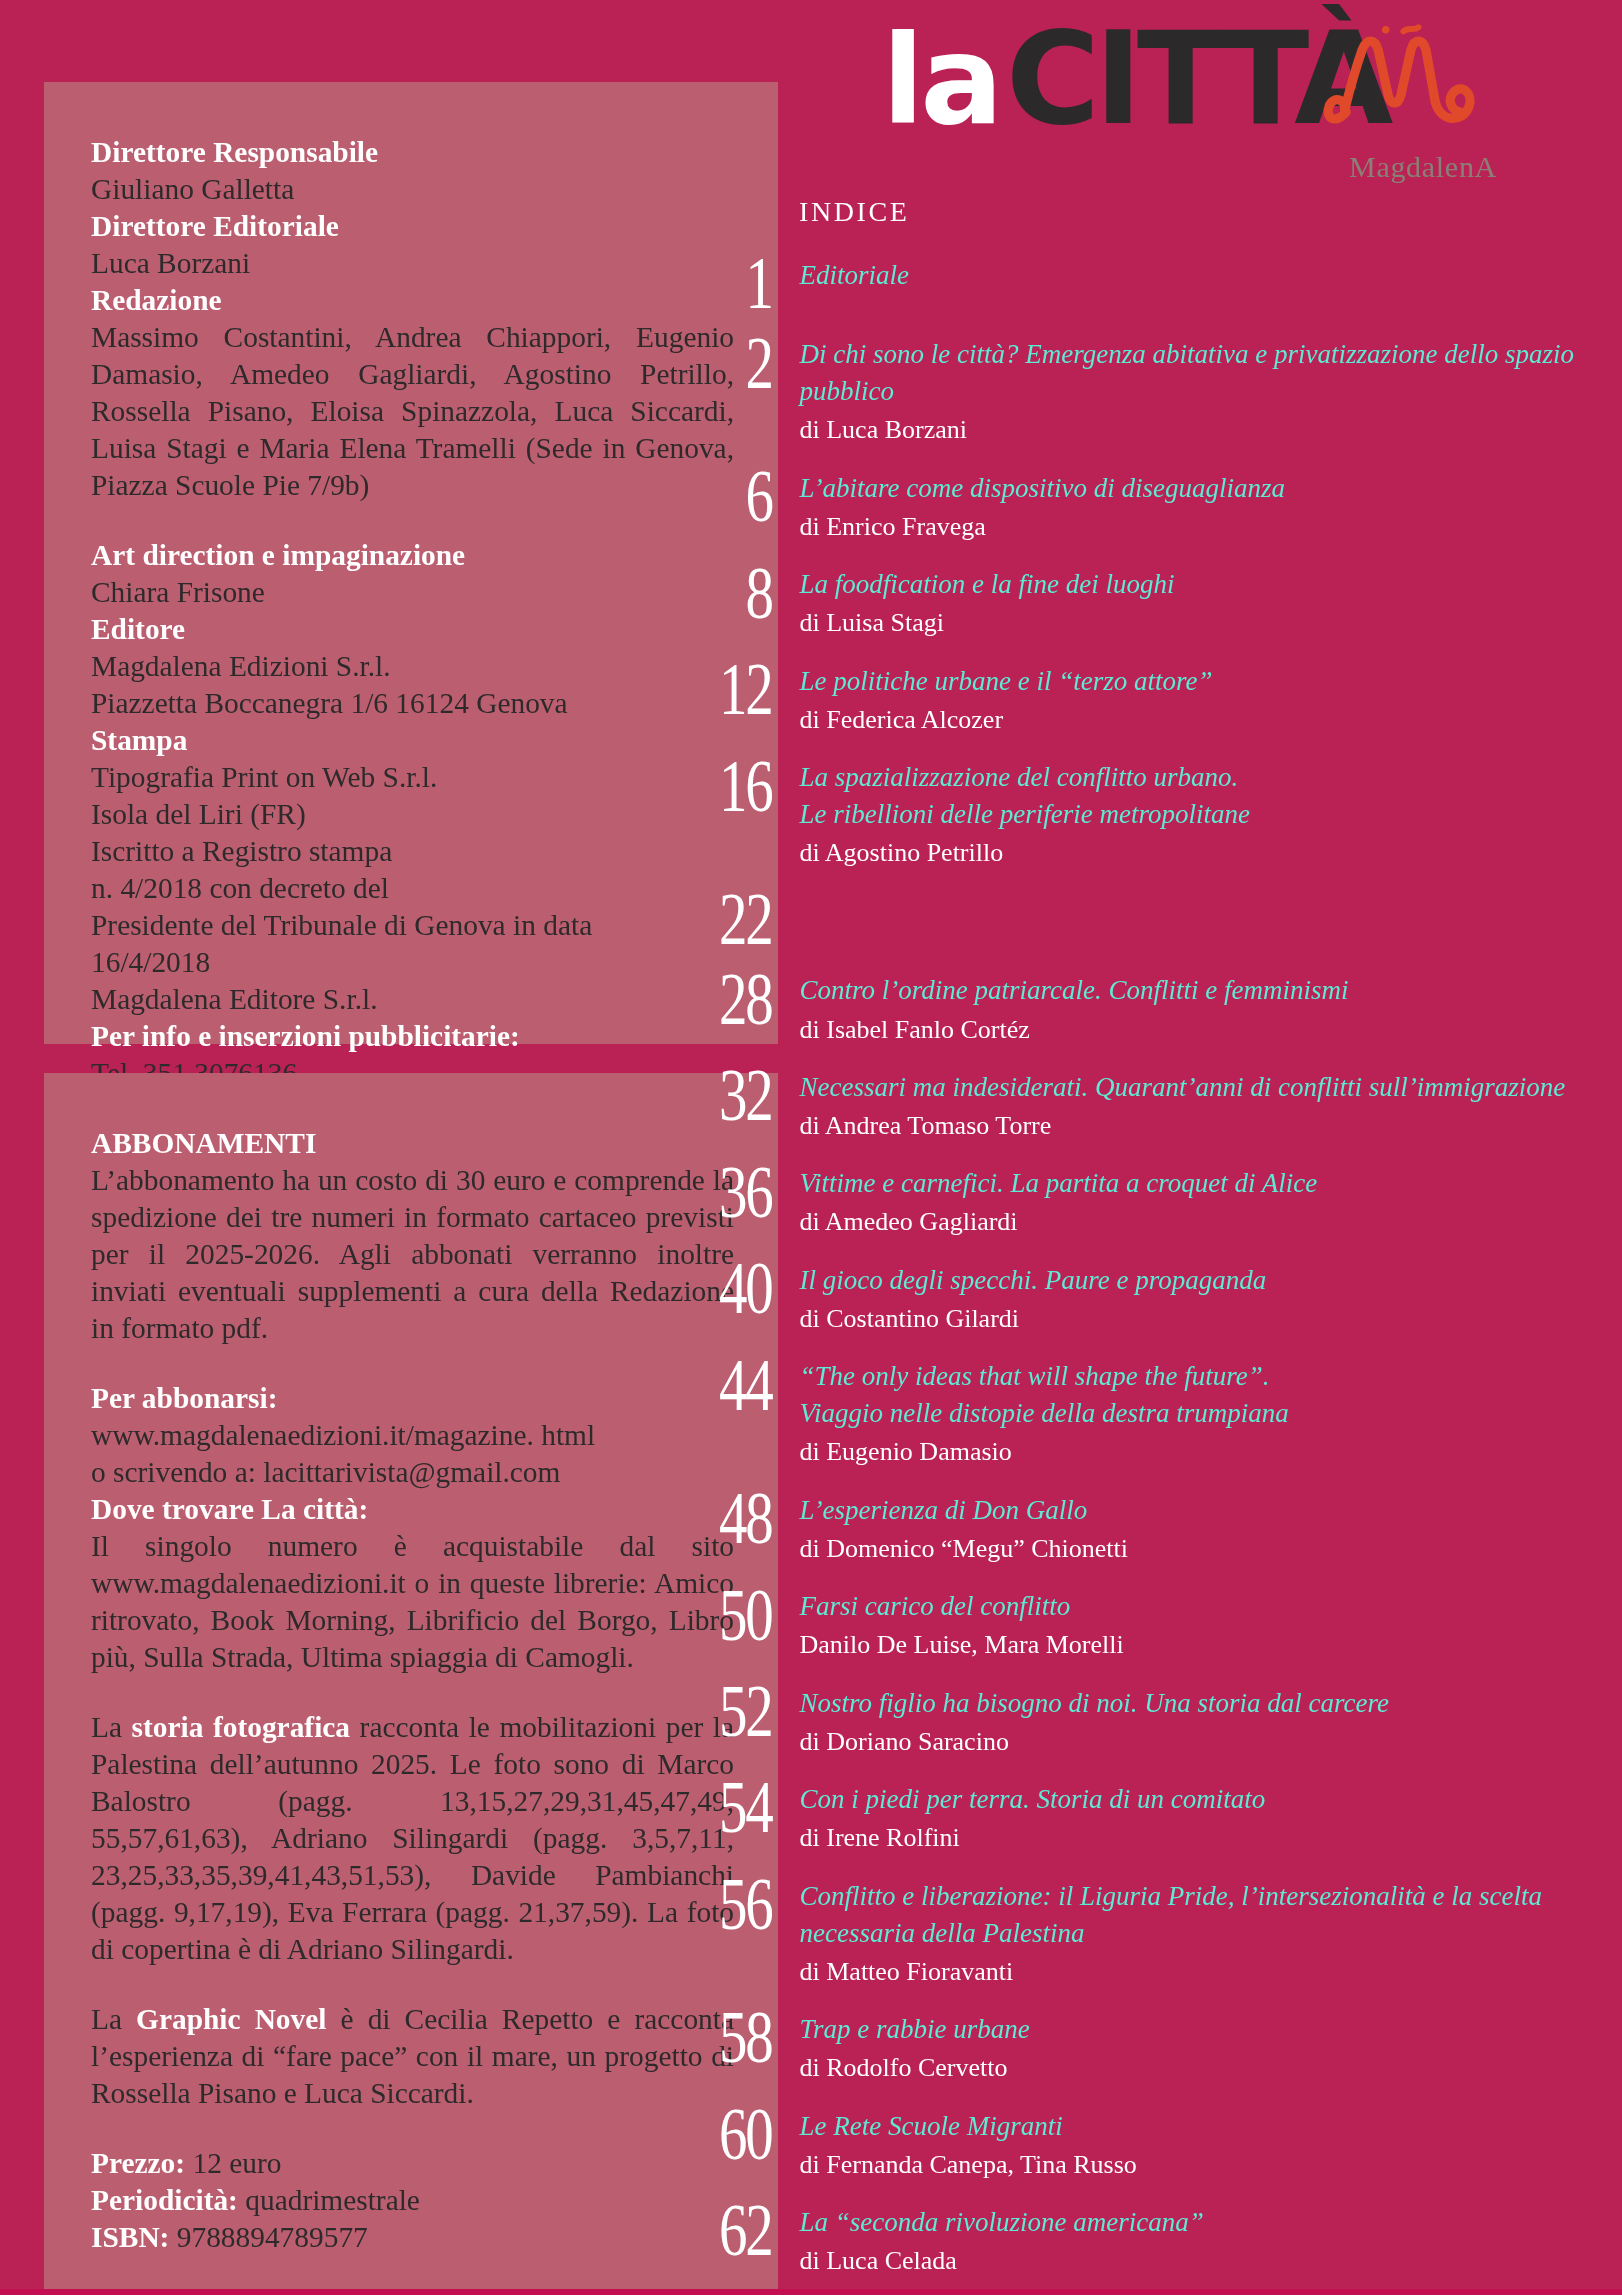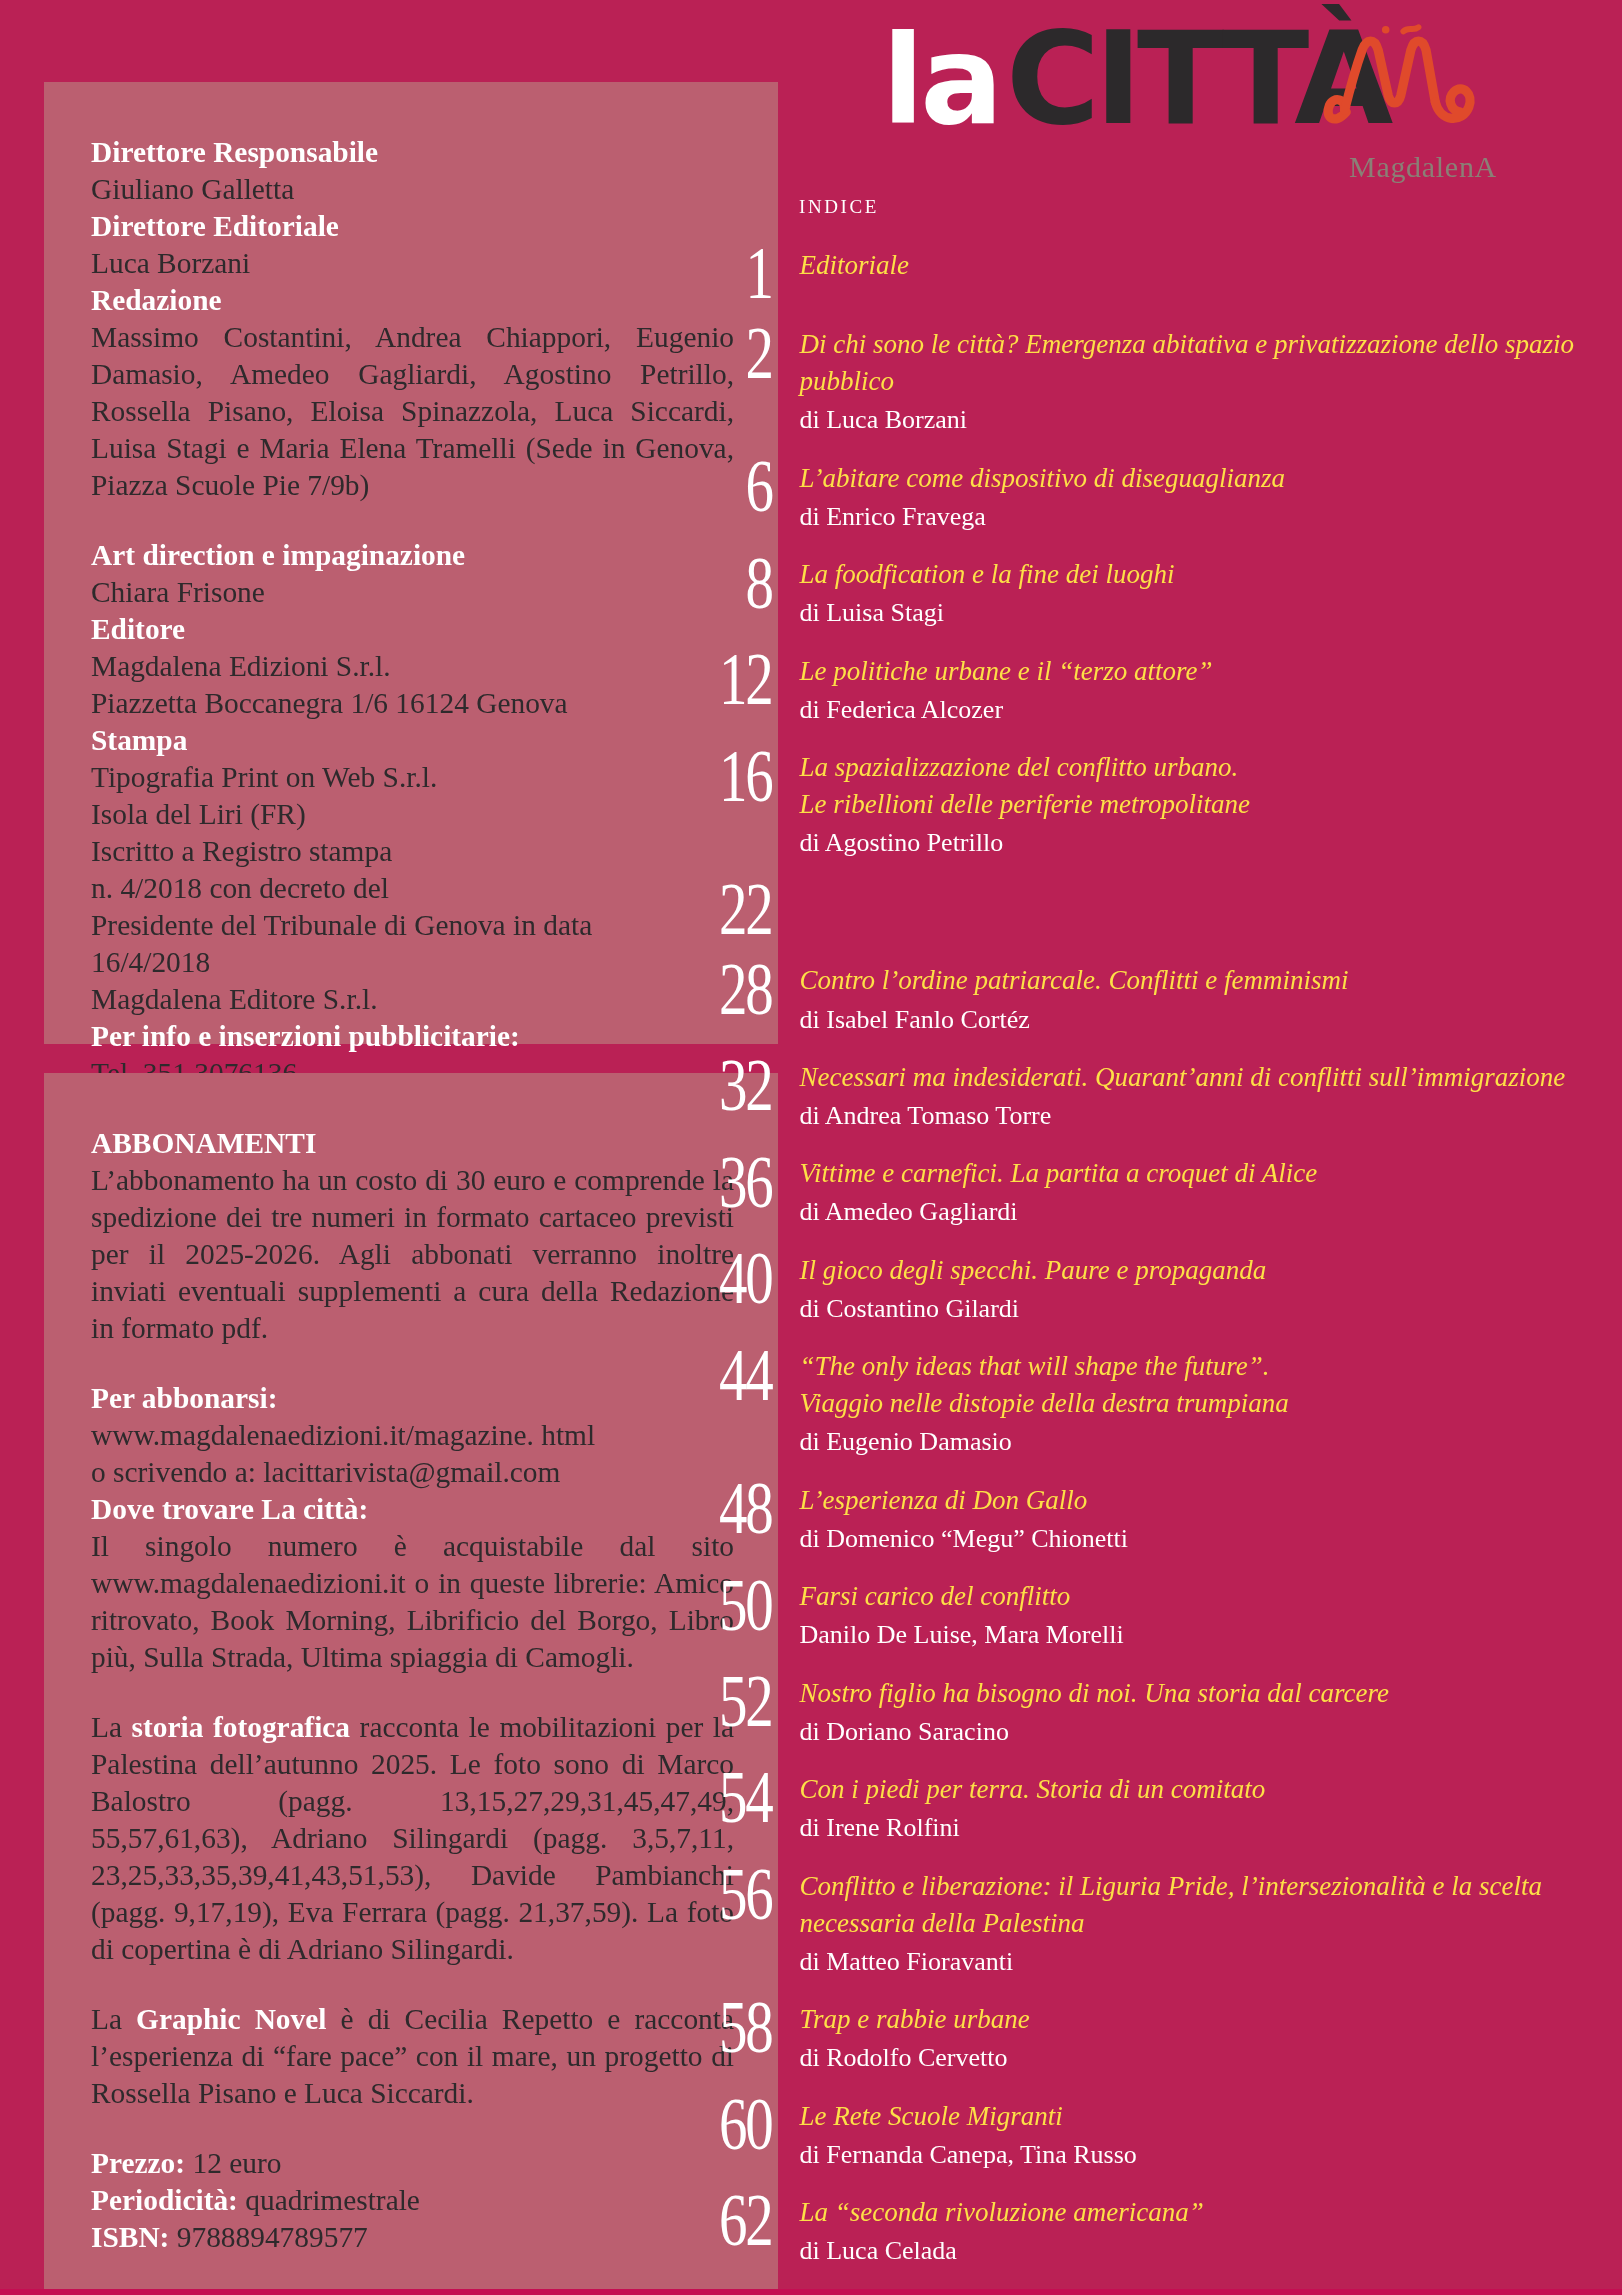--- a/index.html
+++ b/index.html
@@ -31,30 +31,30 @@
   #logo-la{font-size:123px;color:#FFFFFF;letter-spacing:-3.9px;margin-right:6.5px;}
   #logo-citta{font-size:128px;color:#2C292B;letter-spacing:-5.2px;}
   
   #publisher{position:absolute;left:1315px;top:18.3px;width:216px;text-align:center;}
   #publisher-caption{
     margin-top:3.9px;font-size:30px;color:#8A8076;letter-spacing:0.7px;
     font-family:"Liberation Serif",serif;
   }
   
   #index-section{position:absolute;left:662px;top:196px;width:940px;color:#FFFFFF;}
-  #indice-heading{margin-left:137px;font-size:19px;letter-spacing:2.6px;color:#FFFFFF;}
+  #indice-heading{margin-left:137px;font-size:28px;letter-spacing:2.6px;color:#FFFFFF;}
   #index-list{margin-top:26px;}
   .entry{display:flex;align-items:flex-start;margin-bottom:19.6px;}
   .num{
     width:110px;flex:0 0 110px;text-align:right;
     font-size:73px;line-height:60px;letter-spacing:-2.6px;color:#FFFFFF;
   }
   .numi{display:inline-block;transform:scaleX(.78);transform-origin:100% 50%;}
   .etxt{margin-left:27.5px;padding-top:2.6px;width:793px;}
-  .etitle{font-style:italic;font-size:27px;line-height:37px;white-space:pre-line;color:#fde047;}
+  .etitle{font-style:italic;font-size:27px;line-height:37px;white-space:pre-line;color:#5eead4;}
   .eauthor{font-size:26px;line-height:34px;margin-top:3.3px;color:#FFFFFF;}
   
   #bottom-bar{position:absolute;left:0;bottom:0;width:1623px;height:5.9px;background:#C40E52;}
 </style>
 </head>
 <body>
 
 <div id="panel-top" class="panel">
     <p class="p"><span class="w">Direttore Responsabile</span></p>
     <p class="p"><span class="d">Giuliano Galletta</span></p>

